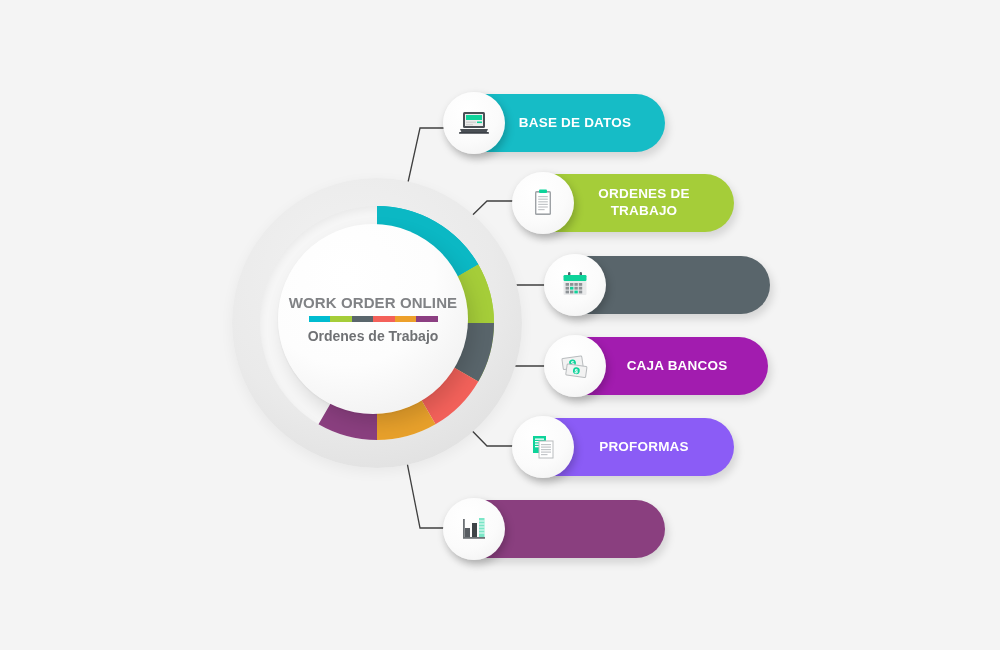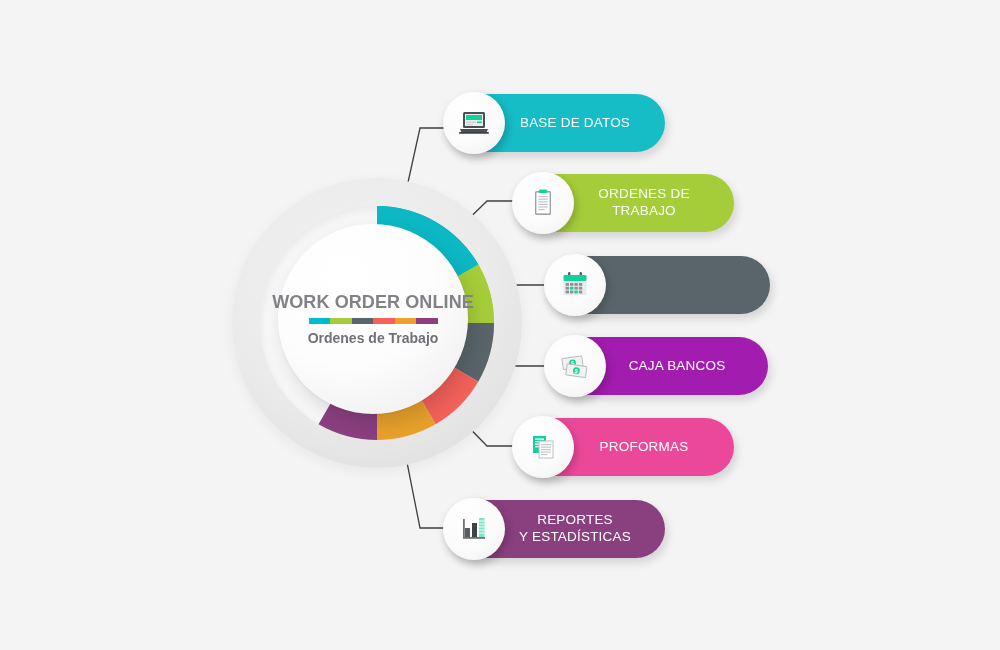--- a/index.html
+++ b/index.html
@@ -58,21 +58,21 @@
     height: 190px;
     border-radius: 50%;
     background: radial-gradient(circle at 36% 28%, #ffffff 0%, #fdfdfd 48%, #f2f2f2 80%, #e8e8e8 100%);
     box-shadow: 6px 9px 18px rgba(0,0,0,0.13), 0 1px 2px rgba(0,0,0,0.05);
     display: flex;
     flex-direction: column;
     align-items: center;
     justify-content: center;
   }
   .brand-title {
-    font-size: 18px;
+    font-size: 15px;
     font-weight: bold;
     color: #808285;
     letter-spacing: 0.1px;
     white-space: nowrap;
   }
   .brand-bar {
     display: flex;
     width: 129px;
     height: 6px;
     margin: 5px 0 6px 0;
@@ -97,21 +97,21 @@
     position: absolute;
     height: 58px;
     border-radius: 29px;
     display: flex;
     align-items: center;
     box-shadow: 3px 5px 9px rgba(0,0,0,0.13);
   }
   .pill-label {
     color: #ffffff;
     font-size: 13.5px;
-    font-weight: normal;
+    font-weight: bold;
     letter-spacing: 0.2px;
     text-align: center;
     line-height: 1.25;
     width: 100%;
     padding-left: 54px;
     padding-right: 14px;
     box-sizing: border-box;
     white-space: pre-line;
   }
   .icon-badge {
@@ -270,21 +270,21 @@
         <g transform="rotate(8 17 17)">
           <rect x="9" y="16" width="20" height="11" rx="1" fill="#f2f2f2" stroke="#b9bcbe" stroke-width="1"></rect>
           <circle cx="19" cy="21.5" r="3.4" fill="#0ed39a"></circle>
           <text x="19" y="24" font-size="6" font-family="'Liberation Sans',sans-serif" fill="#ffffff" text-anchor="middle" font-weight="bold">$</text>
         </g>
       </svg>
     </div>
     <div class="pill-label">CAJA BANCOS</div>
   </div>
 
-  <div class="pill" style="left:514px; top:418px; width:220px; background:#ec4899;">
+  <div class="pill" style="left:514px; top:418px; width:220px; background:#8b5cf6;">
     <div class="icon-badge">
       <svg width="34" height="34" viewBox="0 0 34 34">
         <rect x="7" y="6" width="13" height="17" fill="#0ed39a"></rect>
         <g fill="#ffffff">
           <rect x="9" y="8.5" width="9" height="1.3"></rect>
           <rect x="9" y="11" width="9" height="1.3"></rect>
           <rect x="9" y="13.5" width="9" height="1.3"></rect>
           <rect x="9" y="16" width="6" height="1.3"></rect>
         </g>
         <rect x="13" y="11" width="14" height="17" fill="#ffffff" stroke="#b9bcbe" stroke-width="1"></rect>
@@ -310,17 +310,15 @@
           <line x1="22" y1="15" x2="27.5" y2="15"></line>
           <line x1="22" y1="18" x2="27.5" y2="18"></line>
           <line x1="22" y1="21" x2="27.5" y2="21"></line>
         </g>
         <rect x="8" y="16" width="5" height="9" fill="#585d62"></rect>
         <rect x="15" y="11" width="5" height="14" fill="#3f4448"></rect>
         <rect x="6" y="25" width="22" height="1.8" fill="#6d7276"></rect>
         <rect x="6" y="7" width="1.8" height="19" fill="#6d7276"></rect>
       </svg>
     </div>
-    <div class="pill-label">REPORTES
-Y ESTADÍSTICAS</div>
   </div>
 
 </div>
 
 </body></html>

